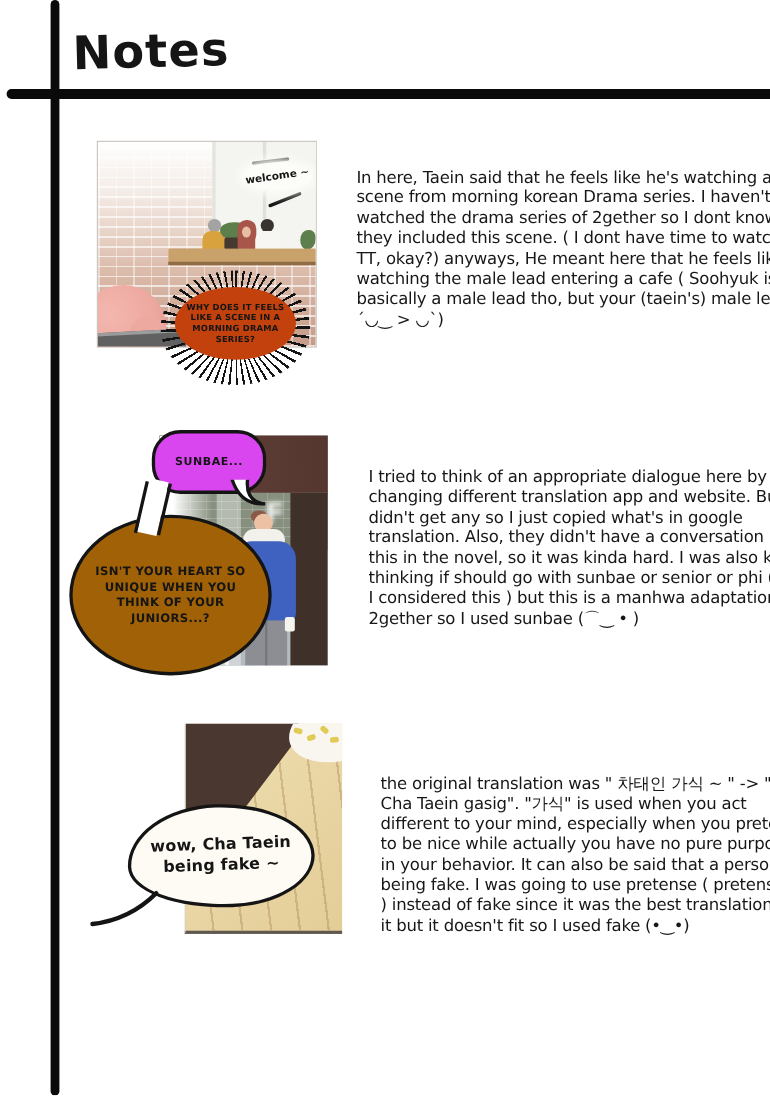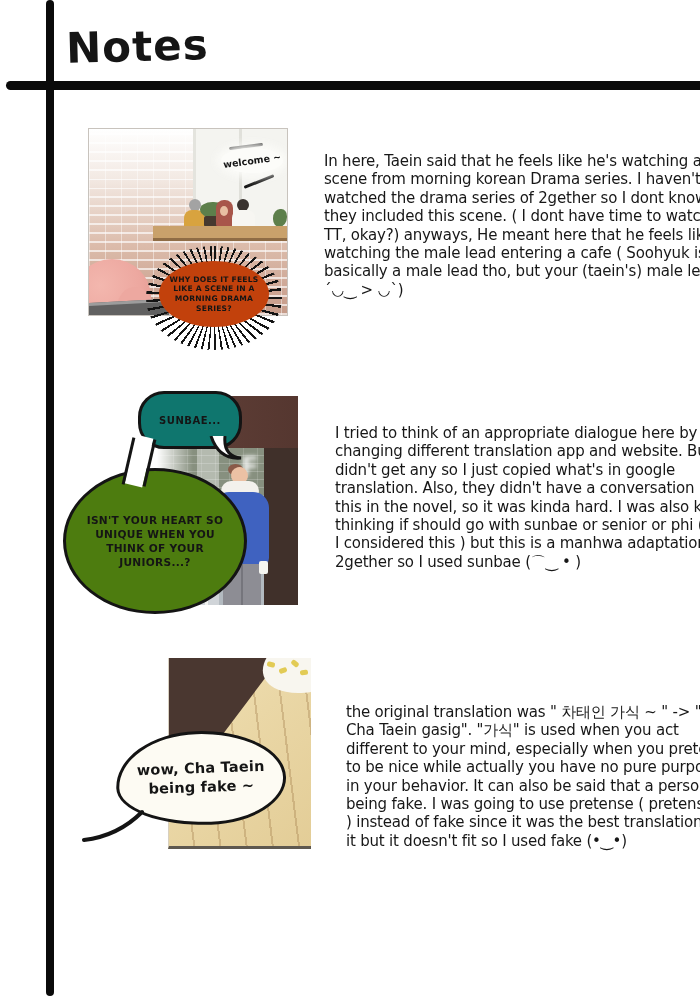--- a/index.html
+++ b/index.html
@@ -73,28 +73,28 @@
   .p2-hair{left:83px;top:68px;width:15px;height:11px;background:#8a5a48;border-radius:50%;}
   .p2-hood{left:76px;top:85px;width:38px;height:20px;background:#f3f1ec;border-radius:10px;}
   .p2-jacket{left:70px;top:96px;width:54px;height:74px;background:#3f62c0;border-radius:14px 16px 8px 8px;}
   .p2-legs{left:78px;top:168px;width:38px;height:41px;background:#8d8d94;}
   .p2-seam{left:96px;top:168px;width:2px;height:41px;background:#75757c;}
   .p2-cup{left:114px;top:165px;width:9px;height:13px;background:#f5f5f0;border-radius:2px;}
   .p2-mist{left:52px;top:0;width:22px;height:209px;background:rgba(255,255,255,.38);}
   .p2-fadeleft{left:0;top:0;width:48px;height:209px;background:linear-gradient(90deg,#ffffff 25%,rgba(255,255,255,0));}
 
   
-  .b2top{left:138px;top:391px;width:98px;height:52px;background:#0f766e;border:3px solid #141414;
+  .b2top{left:138px;top:391px;width:98px;height:52px;background:#d946ef;border:3px solid #141414;
          border-radius:26px;display:flex;align-items:center;justify-content:center;z-index:5;}
   .b2top-text{font-size:10px;font-weight:700;letter-spacing:.5px;}
   .b2tail{left:205px;top:436px;z-index:6;}
   .b2neck-white{left:130px;top:436px;width:18px;height:50px;background:#ffffff;transform:rotate(13deg);z-index:6;}
   .b2neck-l1{left:127px;top:437px;width:3px;height:48px;background:#141414;transform:rotate(13deg);z-index:7;}
   .b2neck-l2{left:148px;top:439px;width:3px;height:48px;background:#141414;transform:rotate(13deg);z-index:7;}
-  .b2big{left:63px;top:468px;width:178px;height:140px;background:#4d7c0f;border:3px solid #141414;
+  .b2big{left:63px;top:468px;width:178px;height:140px;background:#a16207;border:3px solid #141414;
          border-radius:50%;display:flex;align-items:center;justify-content:center;text-align:center;z-index:5;}
   .b2big-text{font-size:10.6px;font-weight:700;line-height:14px;letter-spacing:.3px;width:150px;}
 
   
   .panel3{left:168px;top:658px;width:142px;height:188px;overflow:hidden;border-left:1px solid #d8d0c0;
           border-bottom:3px solid #5e584f;background:#ead7a6;}
   .p3-wood{left:0;top:0;right:0;bottom:0;
     background:
       repeating-linear-gradient(83deg, rgba(150,110,60,0) 0 24px, rgba(150,110,60,.30) 24px 26px),
       linear-gradient(135deg,#f0e0b4 0%,#ead7a6 45%,#e3cd97 100%);}

